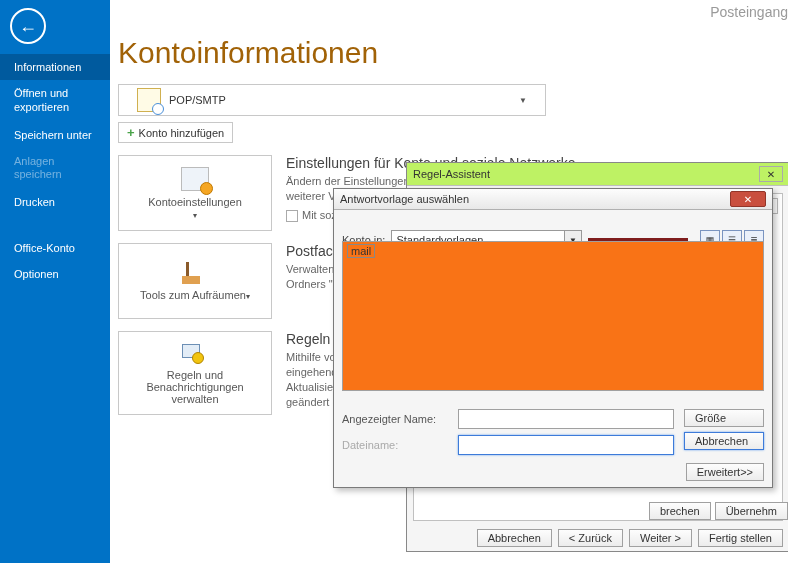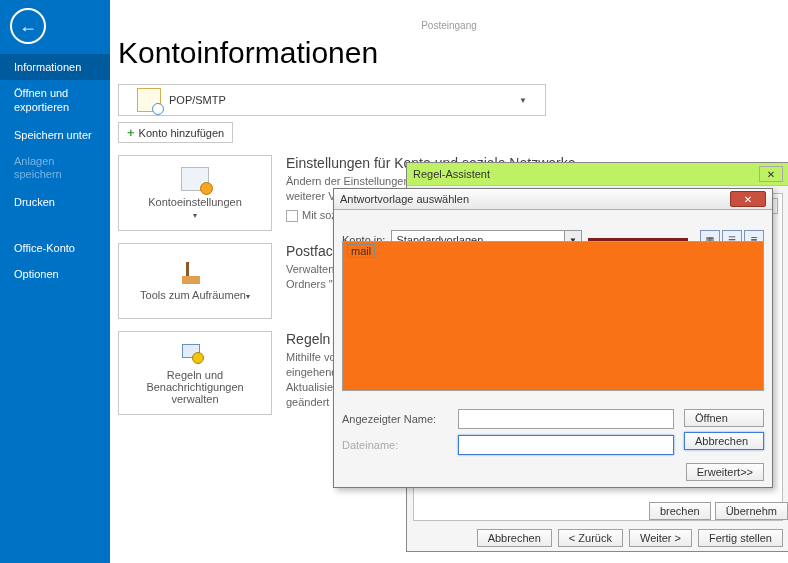--- a/index.html
+++ b/index.html
@@ -2,23 +2,23 @@
 <html><head>
 <meta charset="utf-8">
 <style>
 html,body{margin:0;padding:0;font-family:"Segoe UI",Tahoma,sans-serif;font-size:11px;color:#333;background:#fff;}
 .app{position:relative;width:788px;height:563px;overflow:hidden;background:#fff;}
 .sidebar{position:absolute;left:0;top:0;width:110px;height:563px;background:#0072c6;color:#fff;}
 .back-circle{width:32px;height:32px;border:2px solid #fff;border-radius:50%;margin:8px 0 10px 10px;display:flex;align-items:center;justify-content:center;font-size:18px;line-height:1;cursor:pointer;}
 .sidebar-item{padding:7px 14px;font-size:11px;cursor:pointer;}
 .sidebar-item.active{background:#005a9e;}
 .sidebar-item.disabled{color:rgba(255,255,255,0.45);cursor:default;}
-.header-bar{position:absolute;left:110px;top:0;right:0;height:20px;text-align:center;color:#9a9a9a;font-size:10px;padding-top:20px;}
+.header-bar{position:absolute;left:110px;top:0;right:0;height:20px;text-align:right;color:#9a9a9a;font-size:14px;padding-top:4px;}
 .main{position:absolute;left:118px;top:30px;right:0;}
-.page-title{font-size:30px;font-weight:300;color:#000000;margin:6px 0 14px 0;}
+.page-title{font-size:30px;font-weight:300;color:#a16207;margin:6px 0 14px 0;}
 .account-row{display:flex;align-items:stretch;margin-bottom:6px;}
 .account-select{border:1px solid #c8c8c8;width:390px;height:30px;display:flex;align-items:center;padding:0 18px;position:relative;}
 .account-select .ico{width:22px;height:22px;border:1px solid #d0b050;background:#fffbe6;margin-right:8px;position:relative;}
 .account-select .ico:after{content:"";position:absolute;right:-4px;bottom:-4px;width:10px;height:10px;border:1px solid #4a90d9;border-radius:50%;background:#fff;}
 .account-select .car{margin-left:auto;font-size:8px;color:#555;}
 .add-account{border:1px solid #c8c8c8;display:inline-flex;align-items:center;padding:2px 8px;font-size:11px;cursor:pointer;}
 .add-account .plus{color:#49a349;font-weight:bold;margin-right:4px;font-size:13px;}
 .section-row{display:flex;margin-top:12px;}
 .option-box{border:1px solid #c8c8c8;width:140px;min-height:62px;display:flex;flex-direction:column;align-items:center;justify-content:center;text-align:center;font-size:11px;color:#555;padding:6px;cursor:pointer;margin-right:14px;}
 .option-box .oicon{width:26px;height:22px;border:1px solid #bbb;background:#eef3f9;margin-bottom:5px;position:relative;}
@@ -189,21 +189,21 @@
           <div class="field-row">
             <label>Angezeigter Name:</label>
             <div class="inp"></div>
           </div>
           <div class="field-row">
             <label class="disabled">Dateiname:</label>
             <div class="inp focus"></div>
           </div>
         </div>
         <div class="side-btns">
-          <div class="btn">Öffnen</div>
+          <div class="btn">Größe</div>
           <div class="btn primary">Abbrechen</div>
         </div>
       </div>
       <div class="ext-row">
         <div class="btn">Erweitert&gt;&gt;</div>
       </div>
     </div>
   </div>
 
 </div>

